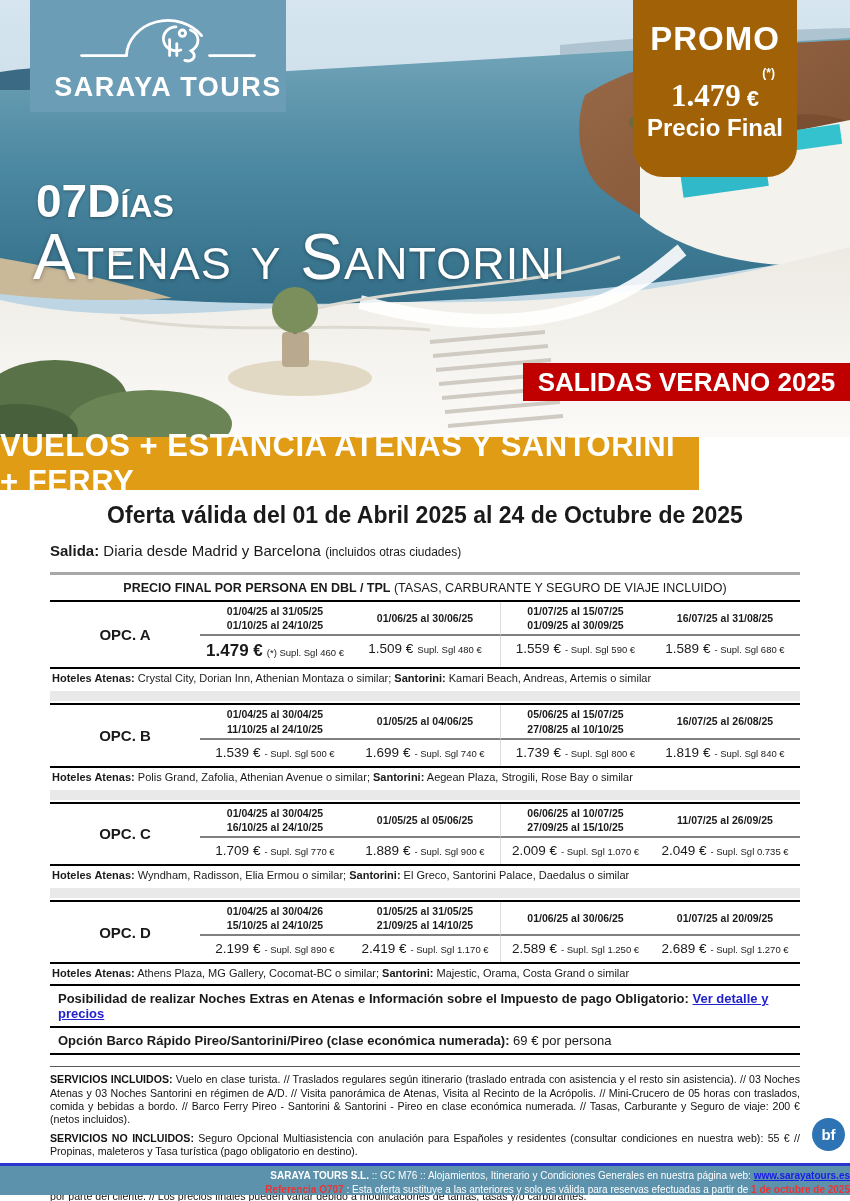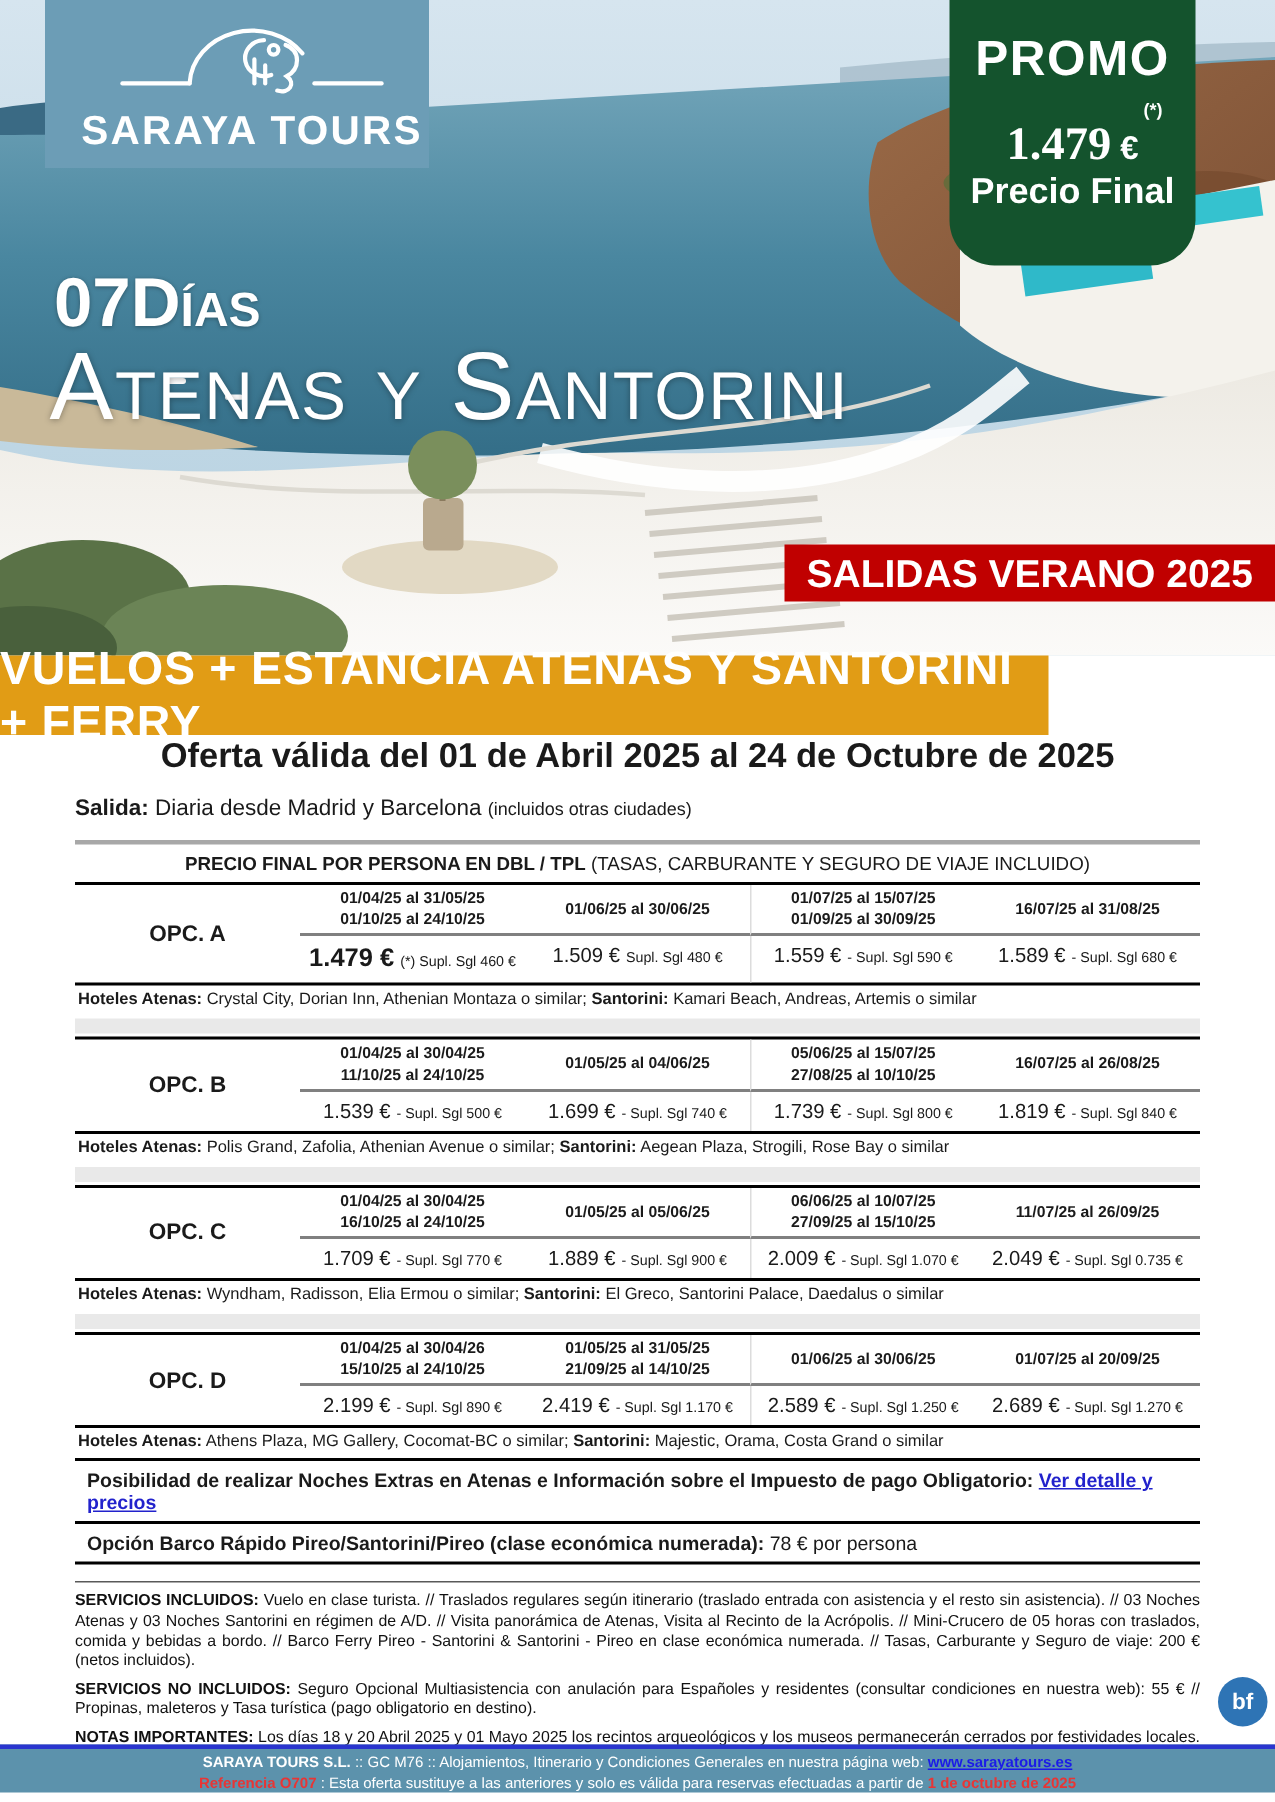--- a/index.html
+++ b/index.html
@@ -11,21 +11,21 @@
   .hero { position:absolute; top:0; left:0; width:850px; height:437px; overflow:hidden; }
   .hero svg.photo { position:absolute; top:0; left:0; width:850px; height:437px; }
 
   .logo { position:absolute; top:0; left:30px; width:256px; height:112px;
           background:#6C9DB6; display:flex; flex-direction:column; align-items:center;
           justify-content:center; padding-top:4px;padding-left:20px; }
   .logo-mark { width:210px; height:56px; }
   .logo-text { color:#fff; font-weight:bold; font-size:27px; letter-spacing:1.5px; margin-top:2px; }
 
   .promo { position:absolute; top:0; left:633px; width:164px; height:177px;
-           background:#14532d; border-radius:0 0 30px 30px; color:#fff; text-align:center; }
+           background:#a16207; border-radius:0 0 30px 30px; color:#fff; text-align:center; }
   .promo-label { font-size:33px; font-weight:bold; margin-top:20px; letter-spacing:1px; }
   .promo-ast { font-size:12px; font-weight:bold; text-align:right; padding-right:22px; margin-top:8px; height:14px; }
   .promo-price { display:flex; align-items:baseline; justify-content:center; line-height:1; }
   .promo-num { font-size:31px; font-weight:bold;font-family:Liberation Serif, serif; }
   .promo-cur { font-size:22px; font-weight:bold; margin-left:6px; }
   .promo-sub { font-size:24px; font-weight:bold; margin-top:3px; }
 
   .days { position:absolute; left:36px; top:174px; color:#fff; font-size:46px; font-weight:bold;
           font-variant:small-caps; text-shadow:0 1px 3px rgba(0,0,0,.35); }
   .main-title { position:absolute; left:33px; top:220px; color:#fff; font-size:64px;
@@ -34,21 +34,21 @@
           background:#C00000; color:#fff; font-weight:bold; font-size:26px;
           display:flex; align-items:center; justify-content:center; }
 
   
   .banner { position:absolute; top:437px; left:0; width:699px; height:53px; background:#E19C15;
             color:#fff; font-weight:bold; font-size:31px; letter-spacing:.5px;
             display:flex; align-items:center; justify-content:center; }
 
   
   .content { position:absolute; top:490px; left:0; width:850px; z-index:1; }
-  .validity { text-align:center; font-weight:bold; font-size:23px; }
+  .validity { text-align:center; font-weight:bold; font-size:23px; margin-top:12px; }
   .salida { margin:13px 0 0 50px; font-size:15px; }
   .salida .b { font-weight:bold; }
   .salida .small { font-size:12px; }
   .hr1 { margin:13px 50px 0; border-top:3px solid #A8A8A8; }
   .tbl-title { text-align:center; font-size:12.5px; margin-top:6px; }
   .tbl-title .b { font-weight:bold; }
 
   .table { margin:5px 50px 0; }
   .opc { border-top:2px solid #000; }
   .opc-grid { display:grid; grid-template-columns:150px 1fr 1fr 1fr 1fr; }
@@ -75,21 +75,21 @@
   .notes { margin:0 50px; }
   .para { font-size:10.6px; line-height:1.24; text-align:justify; margin-top:6px; color:#111; }
   .para .b { font-weight:bold; }
 
   .bf { position:absolute; right:5px; top:1118px; width:33px; height:33px; border-radius:50%;
         background:#2E74B5; color:#fff; font-weight:bold; font-size:15px;
         display:flex; align-items:center; justify-content:center; z-index:6; }
 
   
   .footer { position:absolute; top:1163px; left:0; width:850px; height:32px; background:#5C92AC;
-            border-top:3px solid #2A35CE; text-align:center; color:#fff; font-size:10px;
+            border-top:3px solid #2A35CE; text-align:right; color:#fff; font-size:10px;
             line-height:13.5px; padding-top:3px; z-index:5; }
   .footer .fb { font-weight:bold; }
   .footer .flink { color:#1B1BE8; text-decoration:underline; font-weight:bold; cursor:pointer; }
   .footer .fred { color:#E83535; font-weight:bold; }
 </style>
 </head>
 <body>
 
 <div class="hero">
   <svg class="photo" viewBox="0 0 850 437" preserveAspectRatio="none">
@@ -320,21 +320,21 @@
       <div class="hotels">
         <span class="b">Hoteles Atenas:</span><span> Athens Plaza, MG Gallery, Cocomat-BC o similar; </span><span class="b">Santorini:</span><span> Majestic, Orama, Costa Grand o similar</span>
       </div>
     </div>
   </div>
 
   <div class="extra-row">
     <span>Posibilidad de realizar Noches Extras en Atenas e Información sobre el Impuesto de pago Obligatorio</span><span>: </span><span class="link">Ver detalle y precios</span>
   </div>
   <div class="extra-row last">
-    <span>Opción Barco Rápido Pireo/Santorini/Pireo (clase económica numerada):</span><span class="normal"> 78 € por persona</span>
+    <span>Opción Barco Rápido Pireo/Santorini/Pireo (clase económica numerada):</span><span class="normal"> 69 € por persona</span>
   </div>
 
   <div class="hr2"></div>
 
   <div class="notes">
     <div class="para">
       <span class="b">SERVICIOS INCLUIDOS:</span><span> Vuelo en clase turista. // Traslados regulares según itinerario (traslado entrada con asistencia y el resto sin asistencia). // 03 Noches Atenas y 03 Noches Santorini en régimen de A/D. // Visita panorámica de Atenas, Visita al Recinto de la Acrópolis. // Mini-Crucero de 05 horas con traslados, comida y bebidas a bordo. // Barco Ferry Pireo - Santorini &amp; Santorini - Pireo en clase económica numerada. // Tasas, Carburante y Seguro de viaje: 200 € (netos incluidos).</span>
     </div>
     <div class="para">
       <span class="b">SERVICIOS NO INCLUIDOS:</span><span> Seguro Opcional Multiasistencia con anulación para Españoles y residentes (consultar condiciones en nuestra web): 55 €  // Propinas, maleteros y Tasa turística (pago obligatorio en destino).</span>

